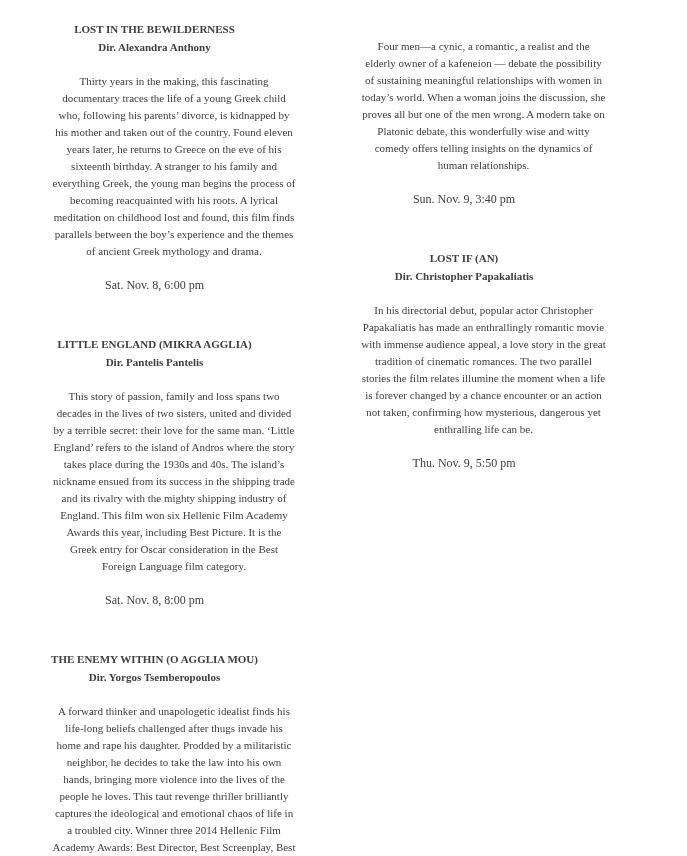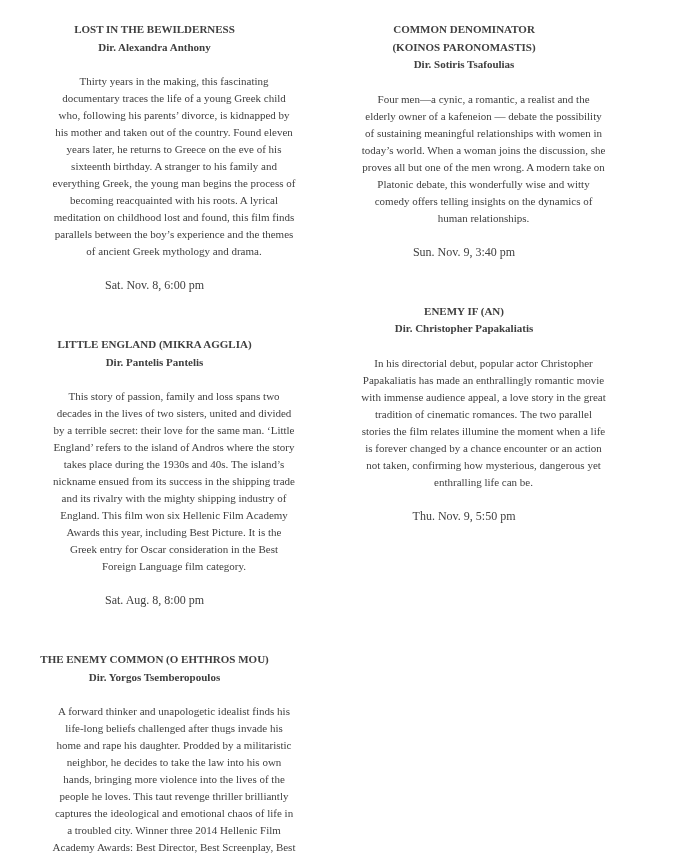--- a/index.html
+++ b/index.html
@@ -57,49 +57,44 @@
       <p class="desc">Thirty years in the making, this fascinating documentary traces the life of a young Greek child who, following his parents’ divorce, is kidnapped by his mother and taken out of the country. Found eleven years later, he returns to Greece on the eve of his sixteenth birthday. A stranger to his family and everything Greek, the young man begins the process of becoming reacquainted with his roots. A lyrical meditation on childhood lost and found, this film finds parallels between the boy’s experience and the themes of ancient Greek mythology and drama.</p>
       <p class="time">Sat. Nov. 8, 6:00 pm</p>
     </section>
 
     <section class="film">
       <h2 class="heading">
         <span class="t">LITTLE ENGLAND (MIKRA AGGLIA)</span>
         <span class="t">Dir. Pantelis Pantelis</span>
       </h2>
       <p class="desc">This story of passion, family and loss spans two decades in the lives of two sisters, united and divided by a terrible secret: their love for the same man. ‘Little England’ refers to the island of Andros where the story takes place during the 1930s and 40s. The island’s nickname ensued from its success in the shipping trade and its rivalry with the mighty shipping industry of England. This film won six Hellenic Film Academy Awards this year, including Best Picture. It is the Greek entry for Oscar consideration in the Best Foreign Language film category.</p>
-      <p class="time">Sat. Aug. 8, 8:00 pm</p>
+      <p class="time">Sat. Nov. 8, 8:00 pm</p>
     </section>
 
     <section class="film">
       <h2 class="heading">
-        <span class="t">THE ENEMY COMMON (O EHTHROS MOU)</span>
+        <span class="t">THE ENEMY WITHIN (O AGGLIA MOU)</span>
         <span class="t">Dir. Yorgos Tsemberopoulos</span>
       </h2>
       <p class="desc">A forward thinker and unapologetic idealist finds his life-long beliefs challenged after thugs invade his home and rape his daughter. Prodded by a militaristic neighbor, he decides to take the law into his own hands, bringing more violence into the lives of the people he loves. This taut revenge thriller brilliantly captures the ideological and emotional chaos of life in a troubled city. Winner three 2014 Hellenic Film Academy Awards: Best Director, Best Screenplay, Best Editing.</p>
       <p class="time">Sun. Nov. 9, 1:10 pm</p>
     </section>
 
   </div>
 
   <div class="col col-right">
 
     <section class="film">
-      <h2 class="heading">
-        <span class="t">COMMON DENOMINATOR</span>
-        <span class="t">(KOINOS PARONOMASTIS)</span>
-        <span class="t">Dir. Sotiris Tsafoulias</span>
-      </h2>
       <p class="desc">Four men—a cynic, a romantic, a realist and the elderly owner of a kafeneion — debate the possibility of sustaining meaningful relationships with women in today’s world.  When a woman joins the discussion, she proves all but one of the men wrong. A modern take on Platonic debate, this wonderfully wise and witty comedy offers telling insights on the dynamics of human relationships.</p>
       <p class="time">Sun. Nov. 9, 3:40 pm</p>
     </section>
 
     <section class="film">
       <h2 class="heading">
-        <span class="t">ENEMY IF (AN)</span>
+        <span class="t">LOST IF (AN)</span>
         <span class="t">Dir. Christopher Papakaliatis</span>
       </h2>
       <p class="desc">In his directorial debut, popular actor Christopher Papakaliatis has made an enthrallingly romantic movie with immense audience appeal, a love story in the great tradition of cinematic romances. The two parallel stories the film relates illumine the moment when a life is forever changed by a chance encounter or an action not taken, confirming how mysterious, dangerous yet enthralling life can be.</p>
       <p class="time">Thu. Nov. 9, 5:50 pm</p>
     </section>
 
   </div>
 
 </div>
 

